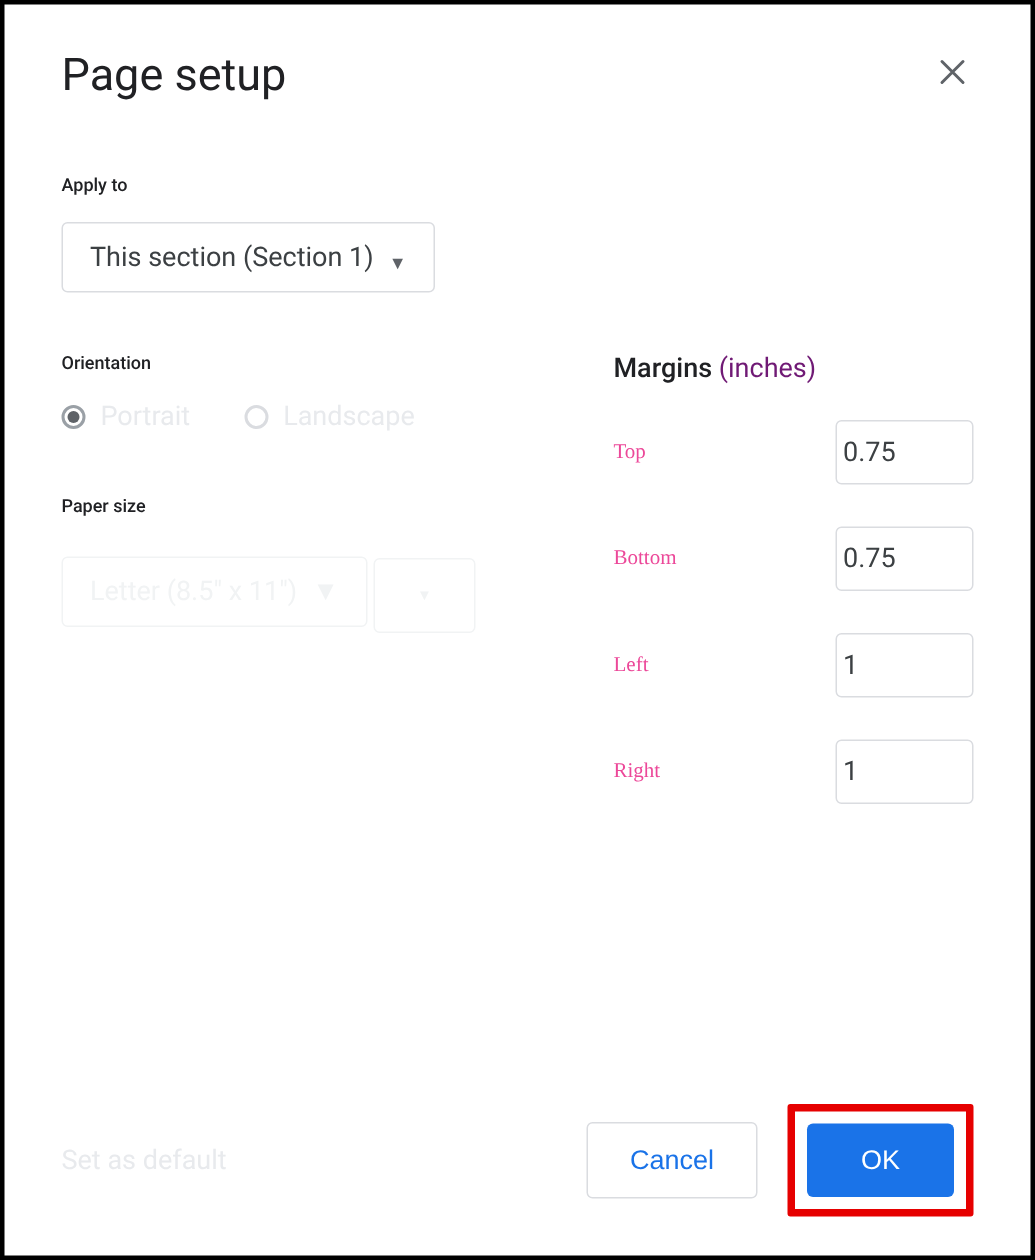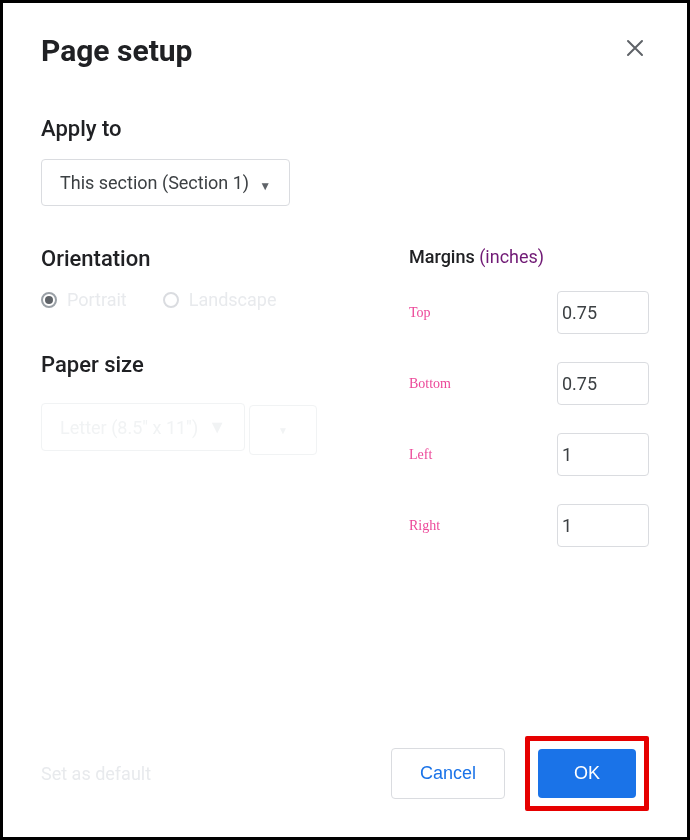--- a/index.html
+++ b/index.html
@@ -18,31 +18,31 @@
       position: relative;
     }
     .header {
       display: flex;
       justify-content: space-between;
       align-items: center;
       margin-bottom: 48px;
     }
     .title {
       font-size: 30px;
-      font-weight: 700;
+      font-weight: 400;
       color: #202124;
     }
     .close-icon {
       color: #5f6368;
       font-size: 22px;
       cursor: pointer;
       padding: 4px;
     }
     .section-label {
-      font-size: 22px;
+      font-size: 12px;
       font-weight: 500;
       color: #202124;
       margin-bottom: 18px;
       display:block;
     }
     .dropdown {
       border: 1px solid #dadce0;
       border-radius: 4px;
       padding: 12px 18px;
       display: inline-flex;

